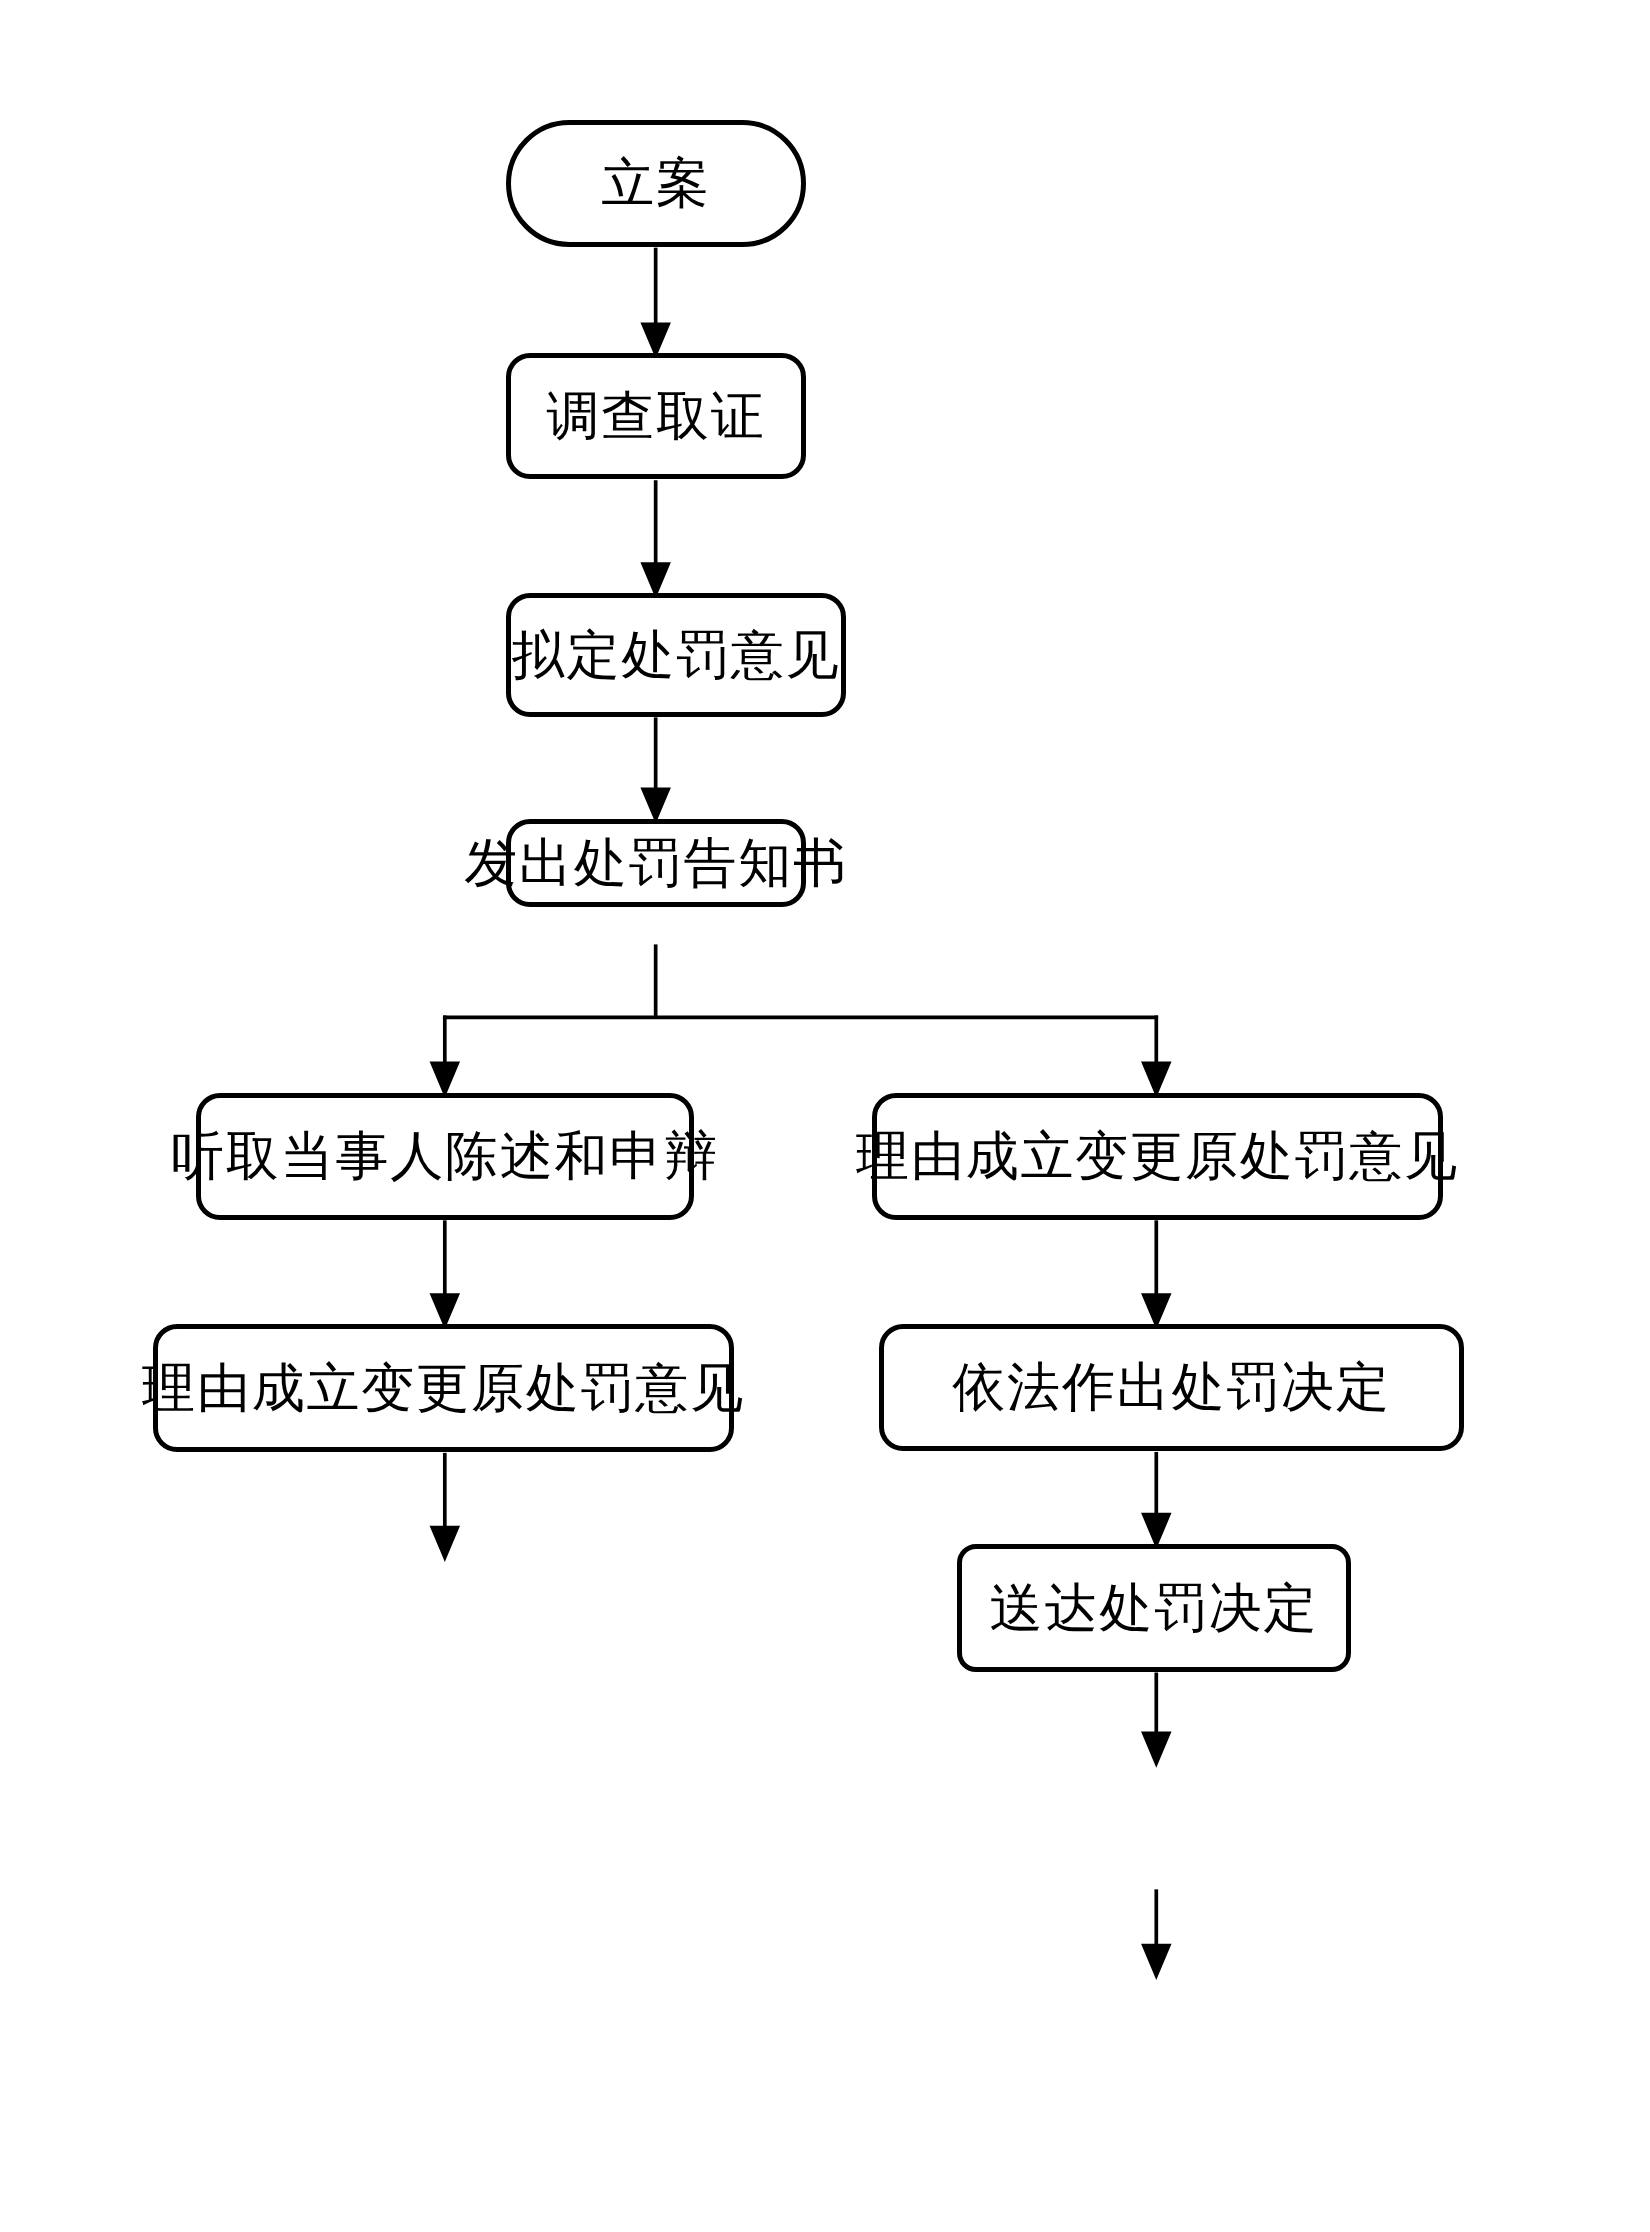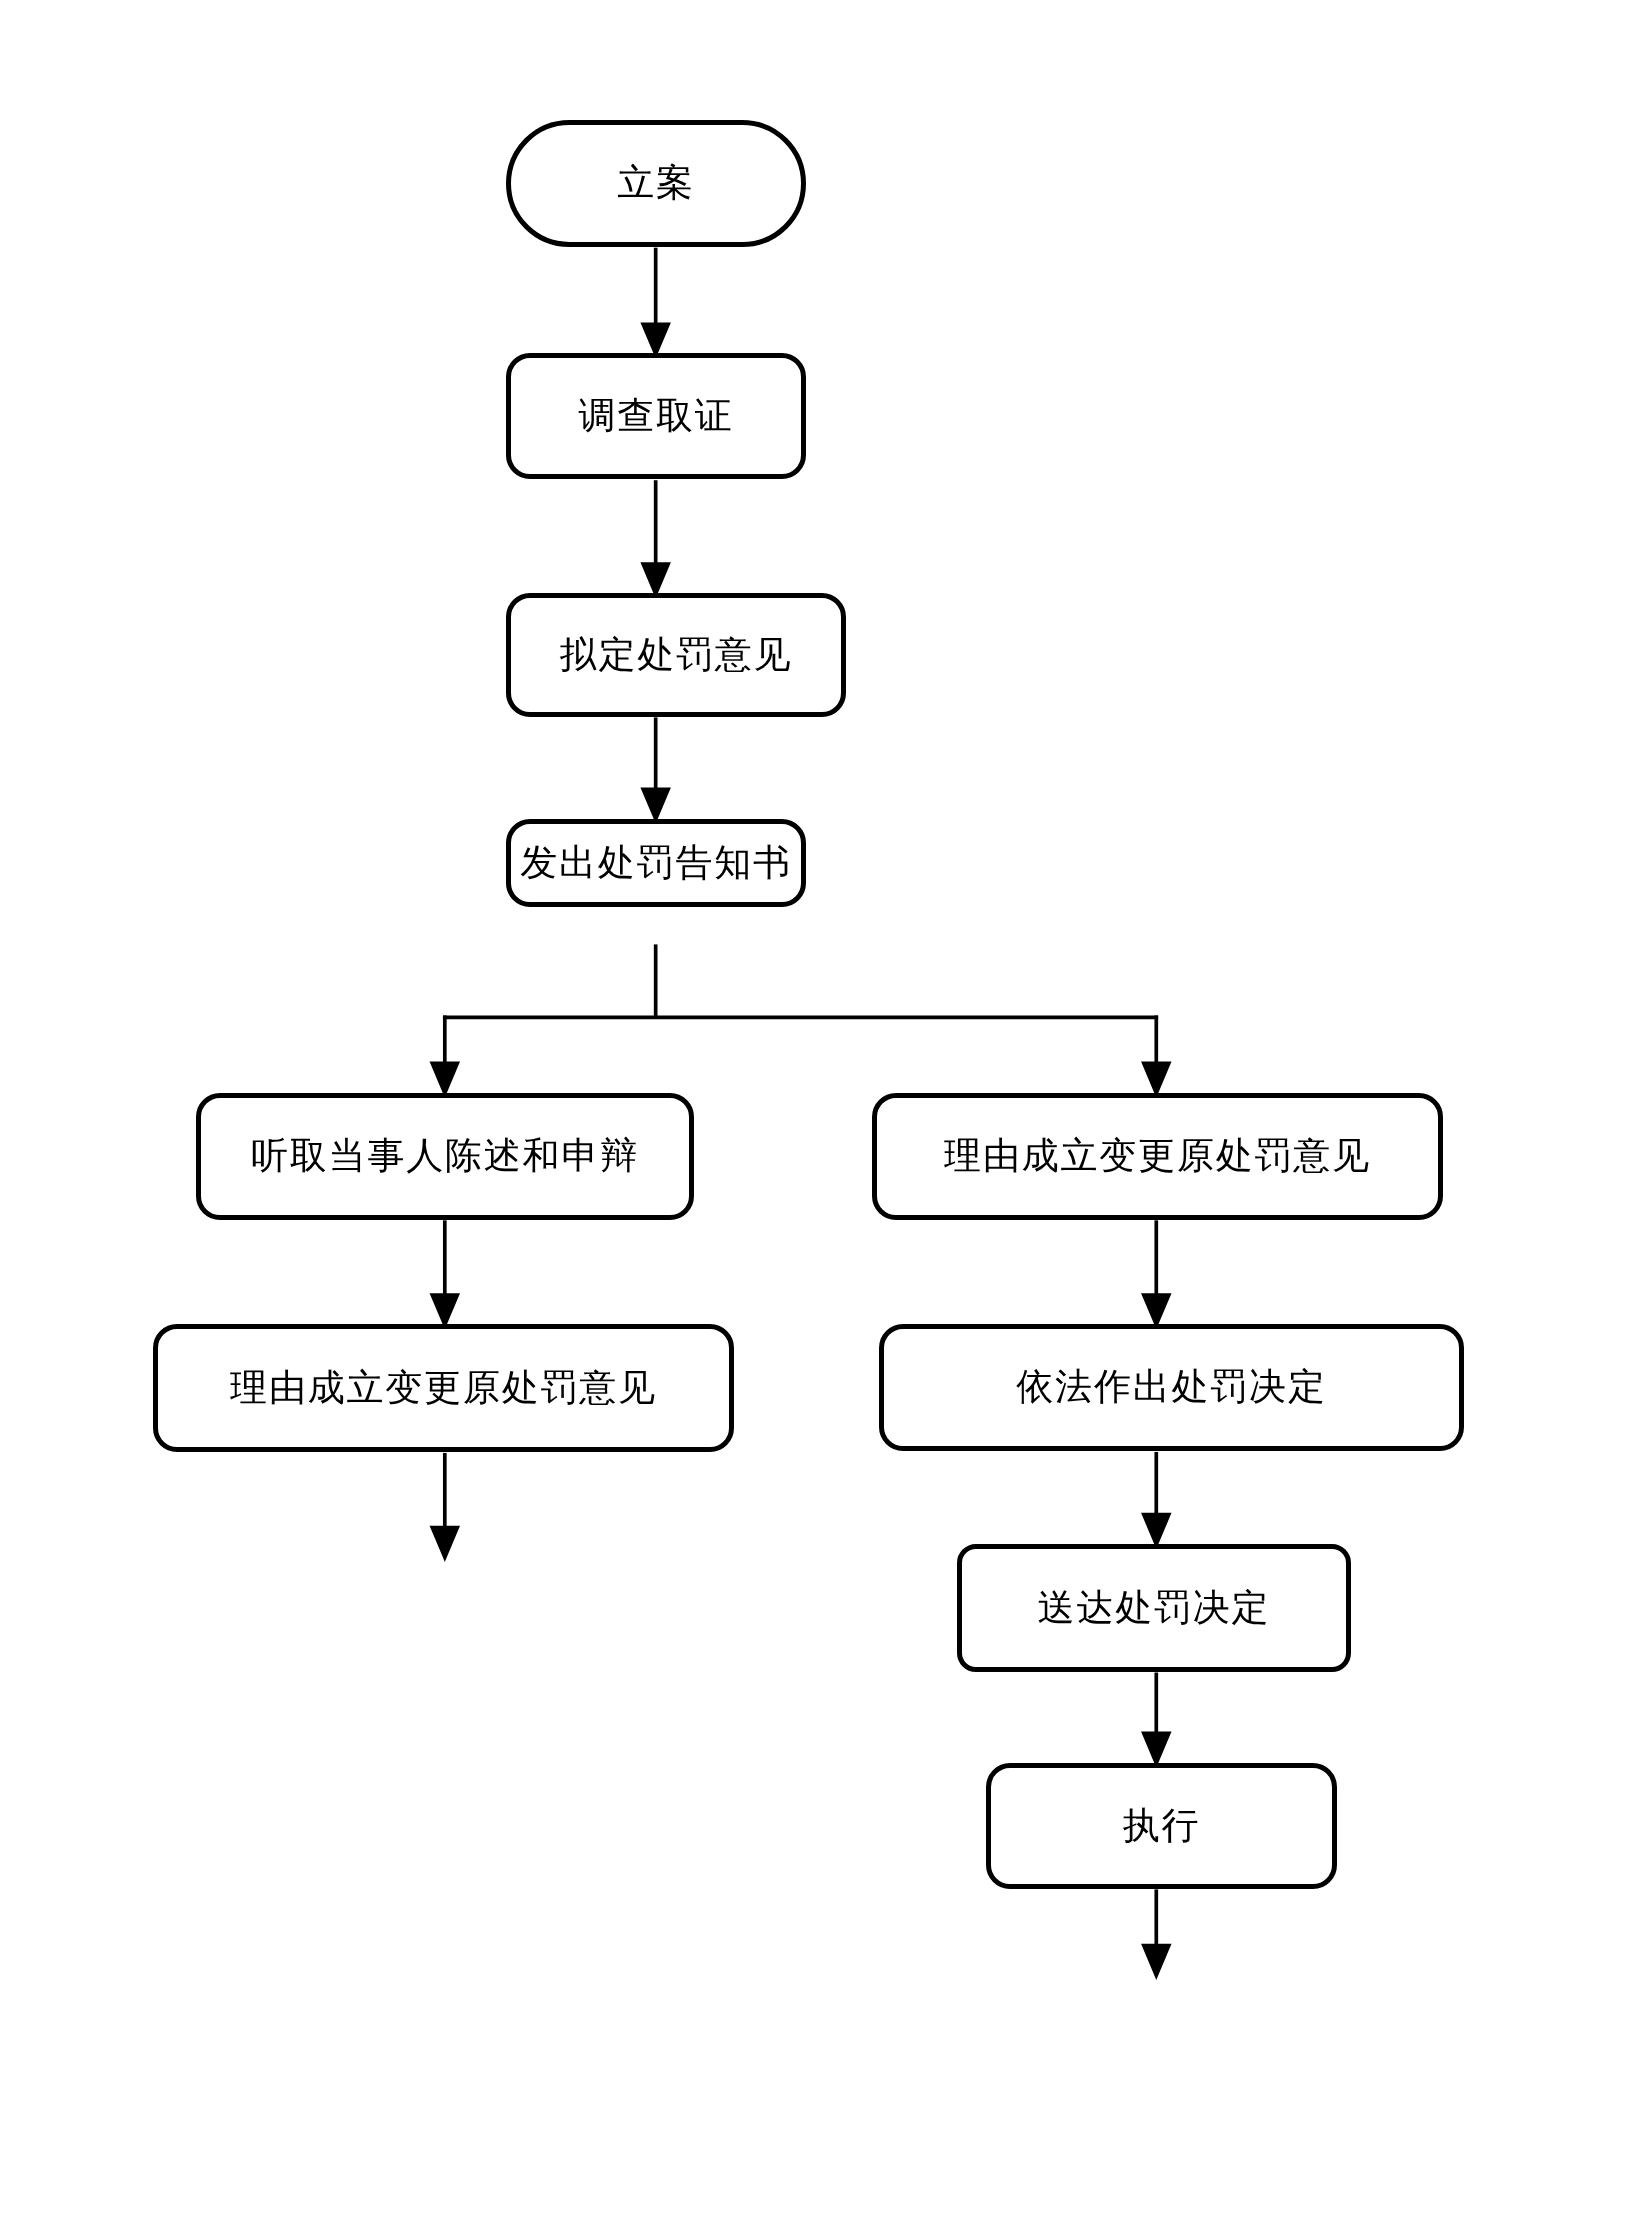--- a/index.html
+++ b/index.html
@@ -18,21 +18,21 @@
   .node {
     position: absolute;
     box-sizing: border-box;
     border: 5.5px solid #000000;
     background: #ffffff;
     color: #000000;
     display: flex;
     align-items: center;
     justify-content: center;
     text-align: center;
-    font-size: 37px;
+    font-size: 53px;
     letter-spacing: 1.8px;
     line-height: 1.1;
     white-space: nowrap;
   }
   .terminator { border-radius: 65px; }
   .process   { border-radius: 24px; }
 
   .n1  { left: 506px;  top: 120px;  width: 300px; height: 127px; }
   .n2  { left: 506px;  top: 353px;  width: 300px; height: 126px; }
   .n3  { left: 506px;  top: 593px;  width: 340px; height: 124px; }
@@ -94,16 +94,15 @@
 
   <div class="node terminator n1">立案</div>
   <div class="node process    n2">调查取证</div>
   <div class="node process    n3">拟定处罚意见</div>
   <div class="node process    n4">发出处罚告知书</div>
   <div class="node process    n5">听取当事人陈述和申辩</div>
   <div class="node process    n6">理由成立变更原处罚意见</div>
   <div class="node process    n7">理由成立变更原处罚意见</div>
   <div class="node process    n8">依法作出处罚决定</div>
   <div class="node process    n10">送达处罚决定</div>
-  <div class="node process    n11">执行</div>
 
 </div>
 
 
 </body></html>

